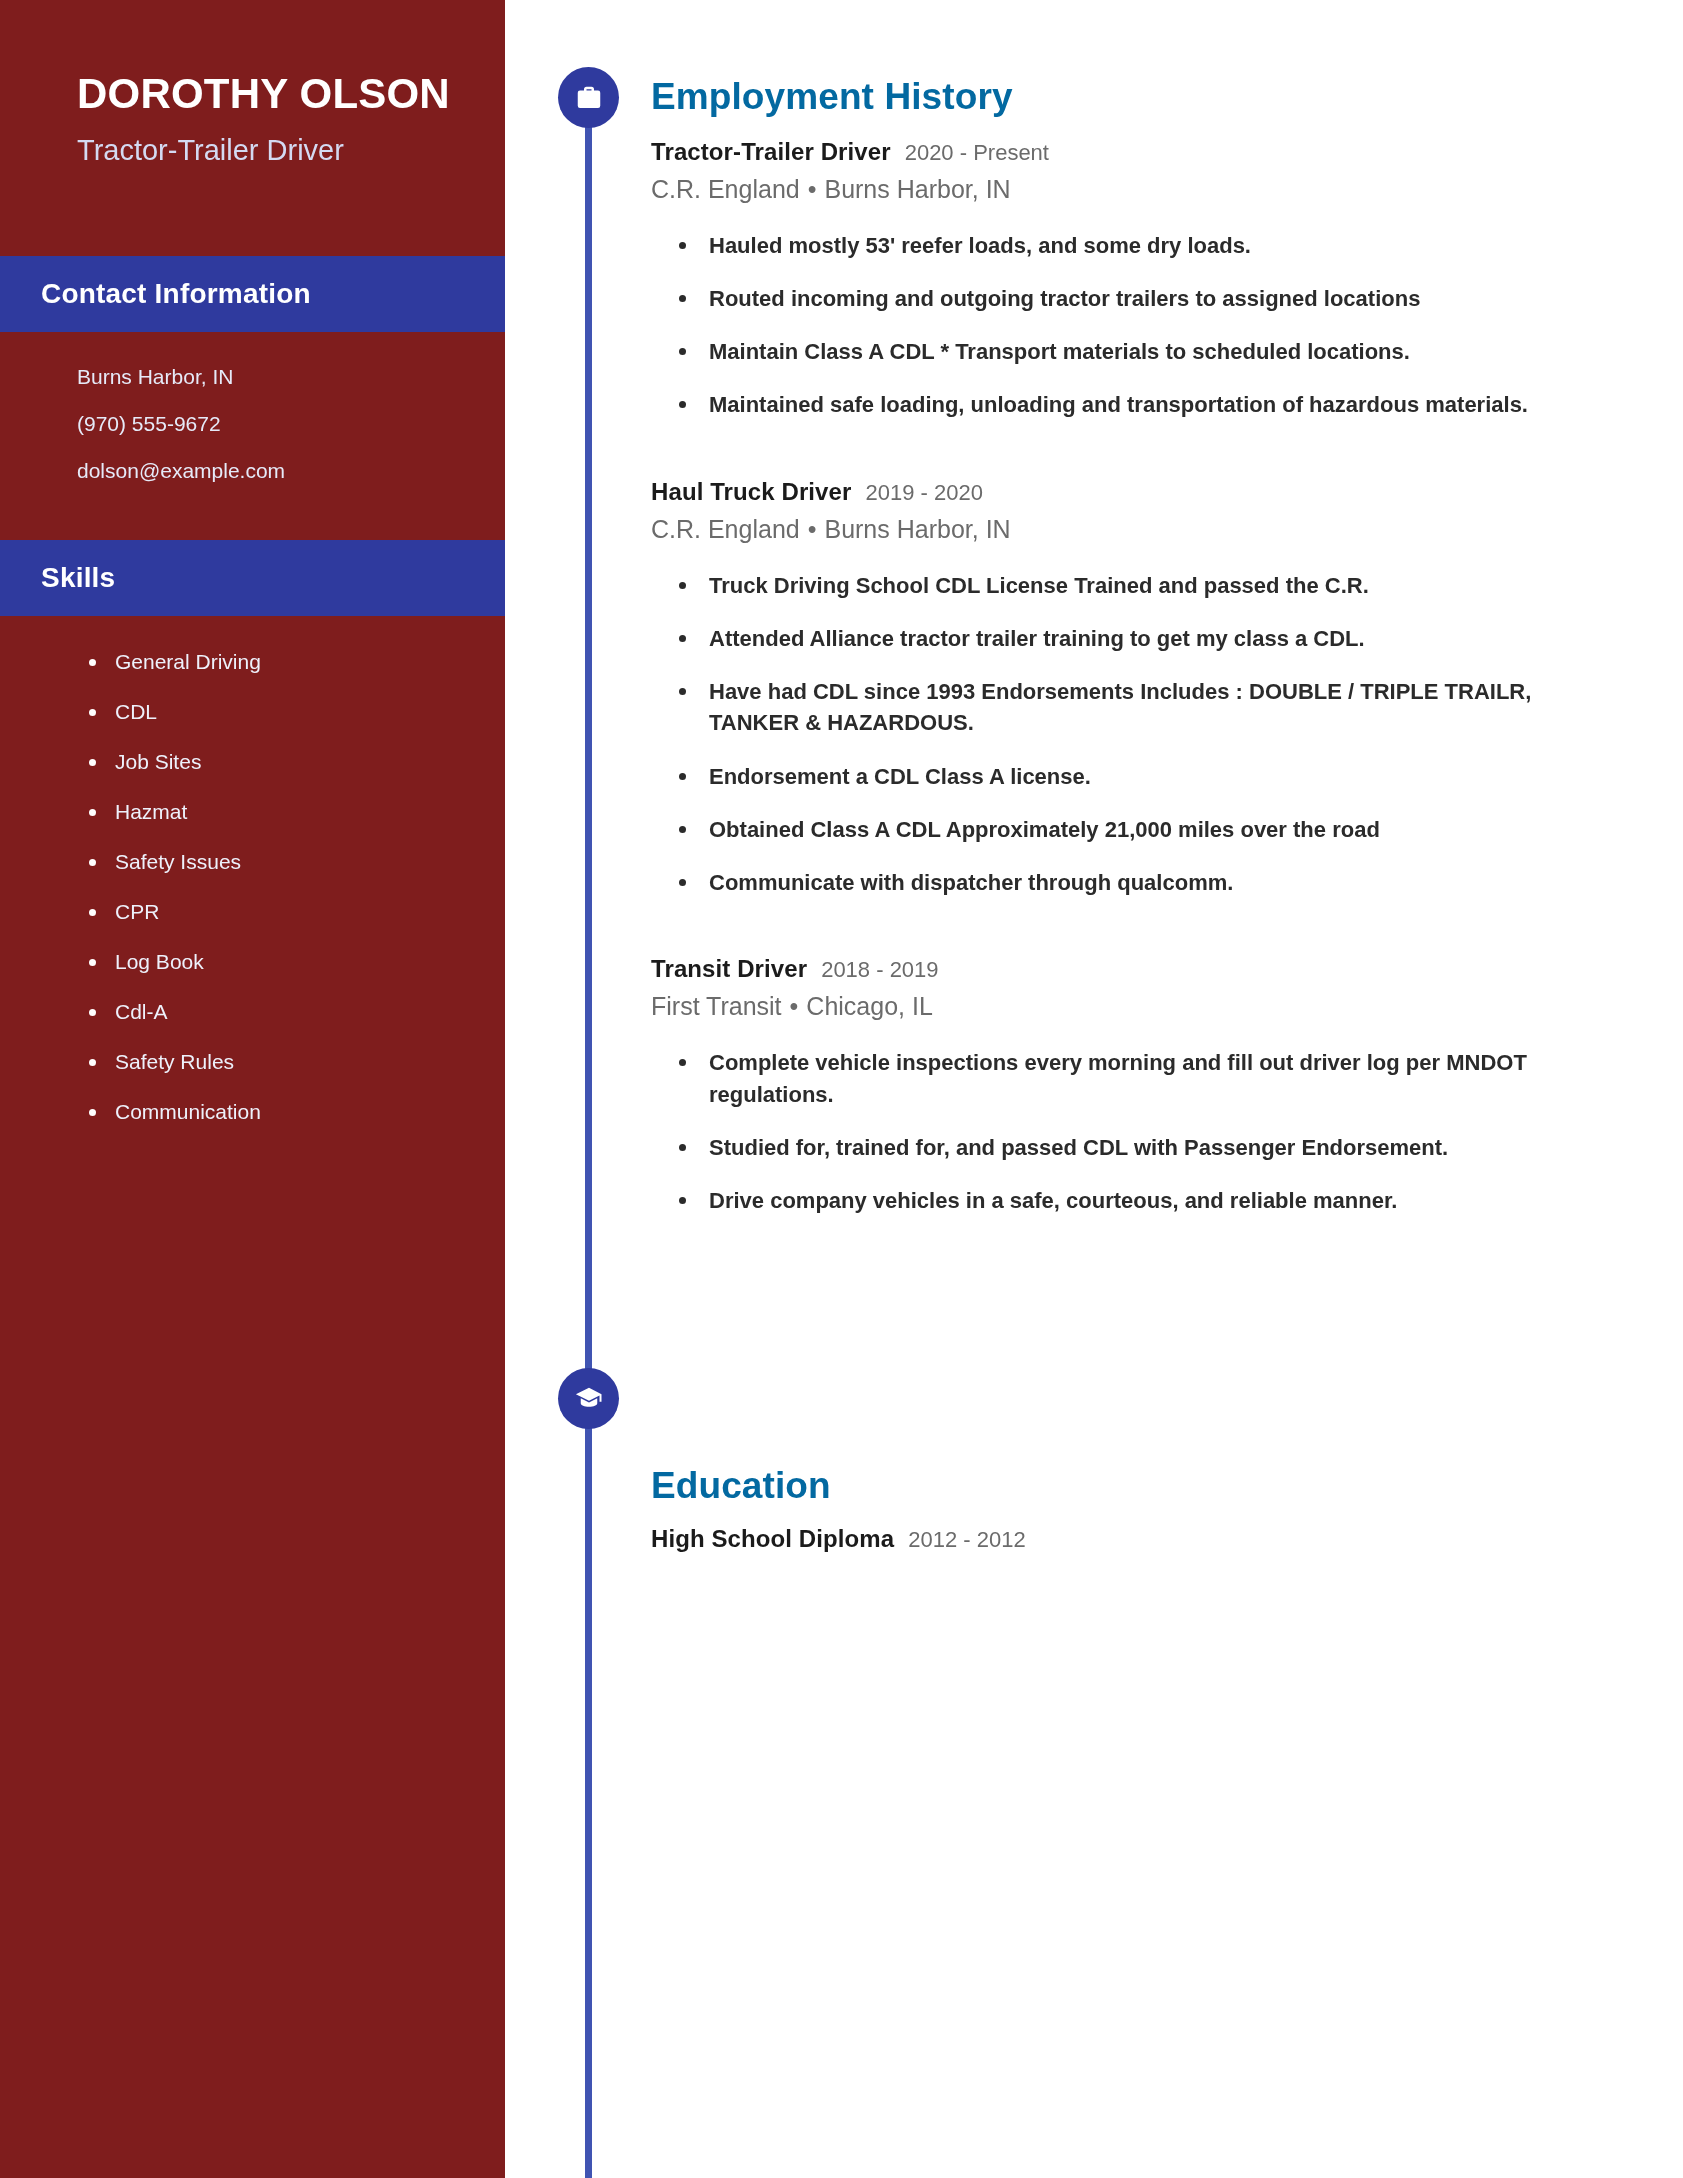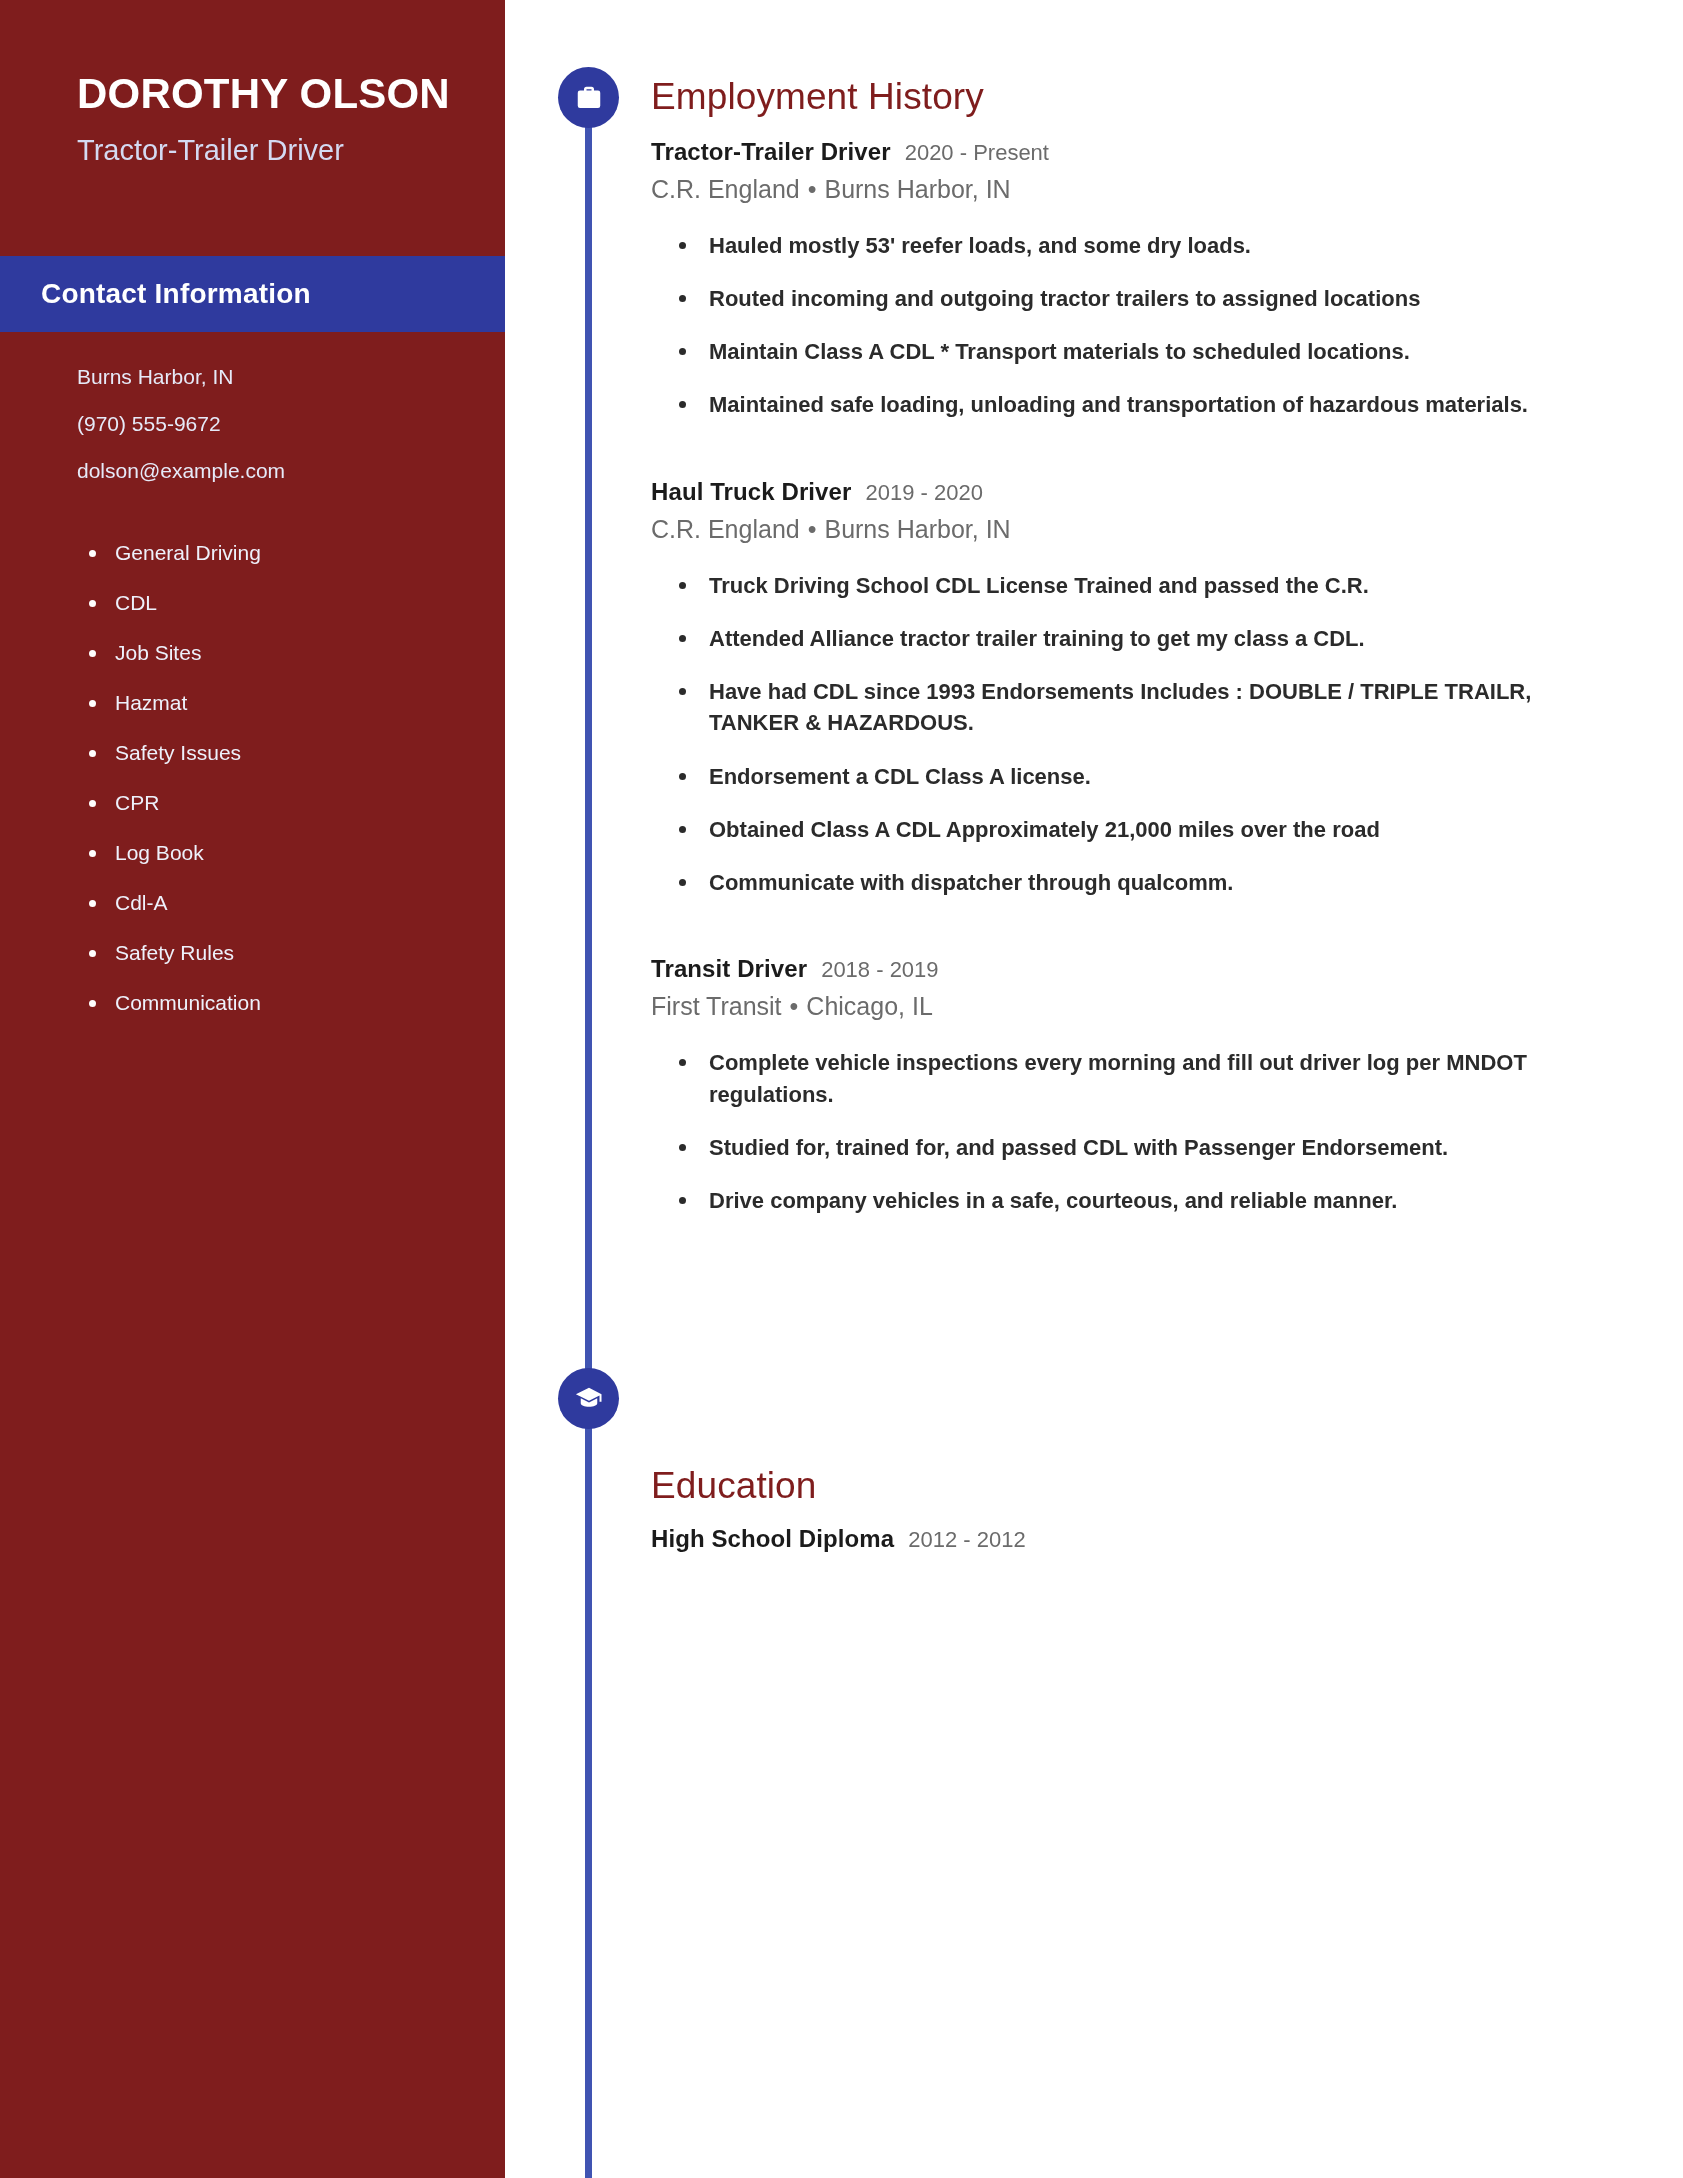--- a/index.html
+++ b/index.html
@@ -117,22 +117,22 @@
     left:651px;
     top:0;
     width:950px;
   }
   .section { position:relative; }
   .sec-work { padding-top:77px; }
   .sec-edu  { padding-top:228px; }
 
   .sec-title {
     font-size:37px;
-    font-weight:400;
-    color:#7f1d1d;
+    font-weight:700;
+    color:#0369a1;
     letter-spacing:0.1px;
     line-height:1.1;
   }
 
   .job { margin-top:20px; }
   .job-second { margin-top:57px; }
   .job-head {
     display:flex;
     align-items:baseline;
     flex-wrap:wrap;
@@ -195,20 +195,23 @@
     <div class="sb-band band-contact">
       <div class="sb-band-title">Contact Information</div>
     </div>
 
     <div class="sb-contact-list">
       <div class="sb-contact-item">Burns Harbor, IN</div>
       <div class="sb-contact-item">(970) 555-9672</div>
       <div class="sb-contact-item">dolson@example.com</div>
     </div>
 
+    <div class="sb-band band-skills">
+      <div class="sb-band-title">Skills</div>
+    </div>
 
     <ul class="sb-skills-list">
       <li class="sb-skill">General Driving</li>
       <li class="sb-skill">CDL</li>
       <li class="sb-skill">Job Sites</li>
       <li class="sb-skill">Hazmat</li>
       <li class="sb-skill">Safety Issues</li>
       <li class="sb-skill">CPR</li>
       <li class="sb-skill">Log Book</li>
       <li class="sb-skill">Cdl-A</li>

